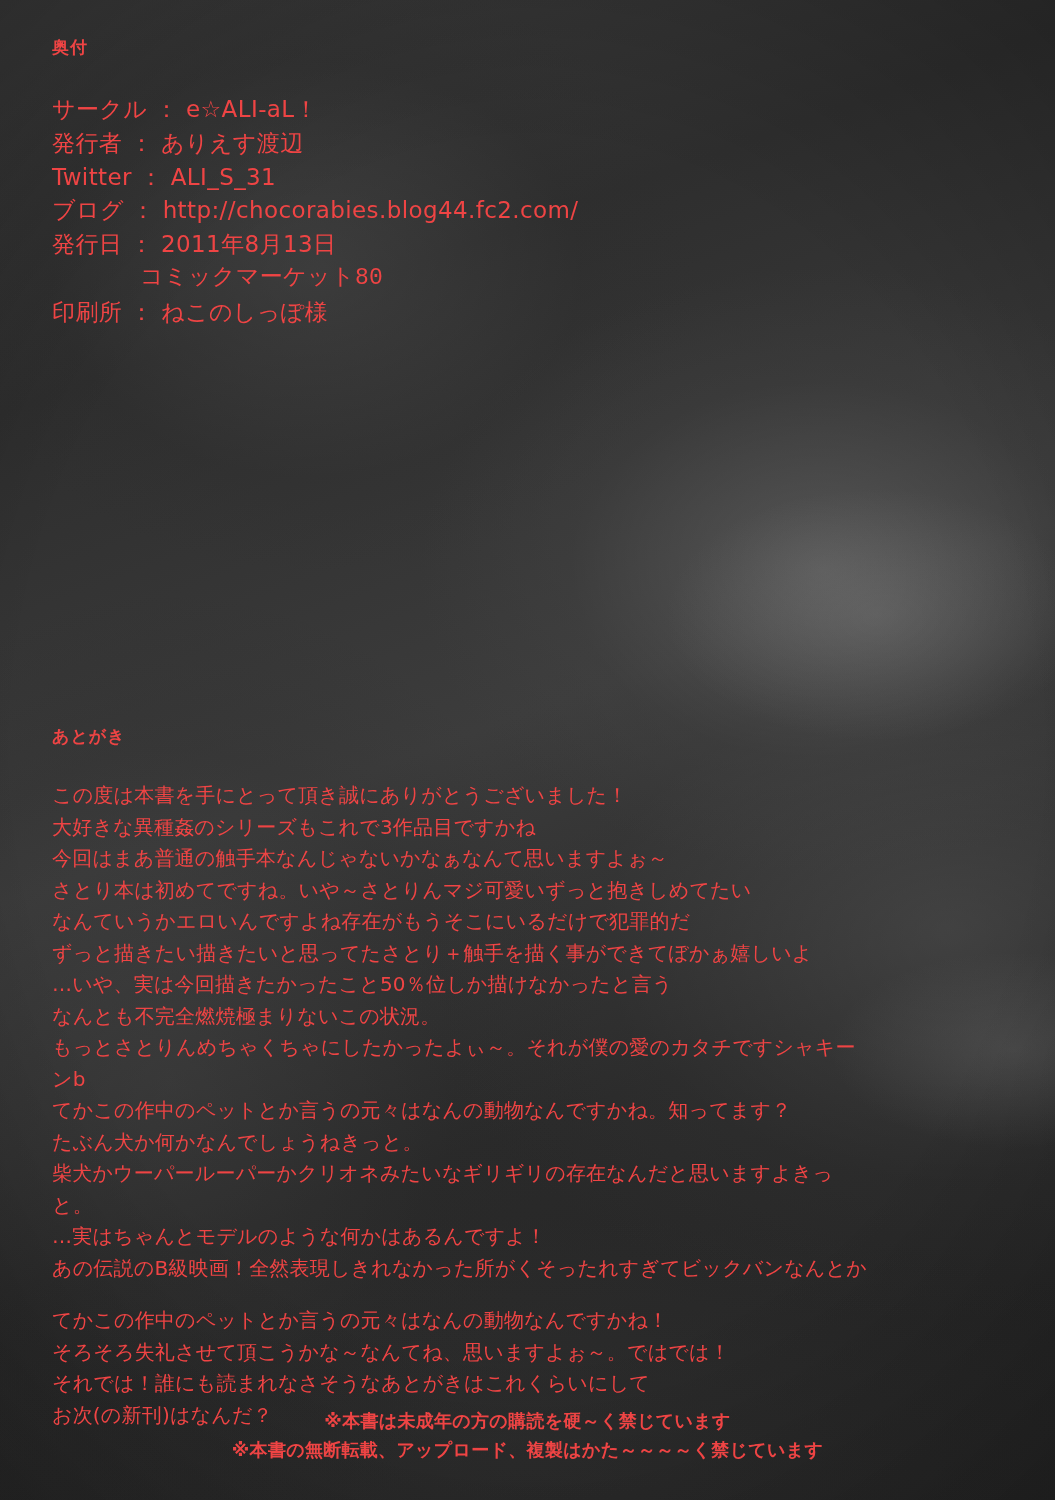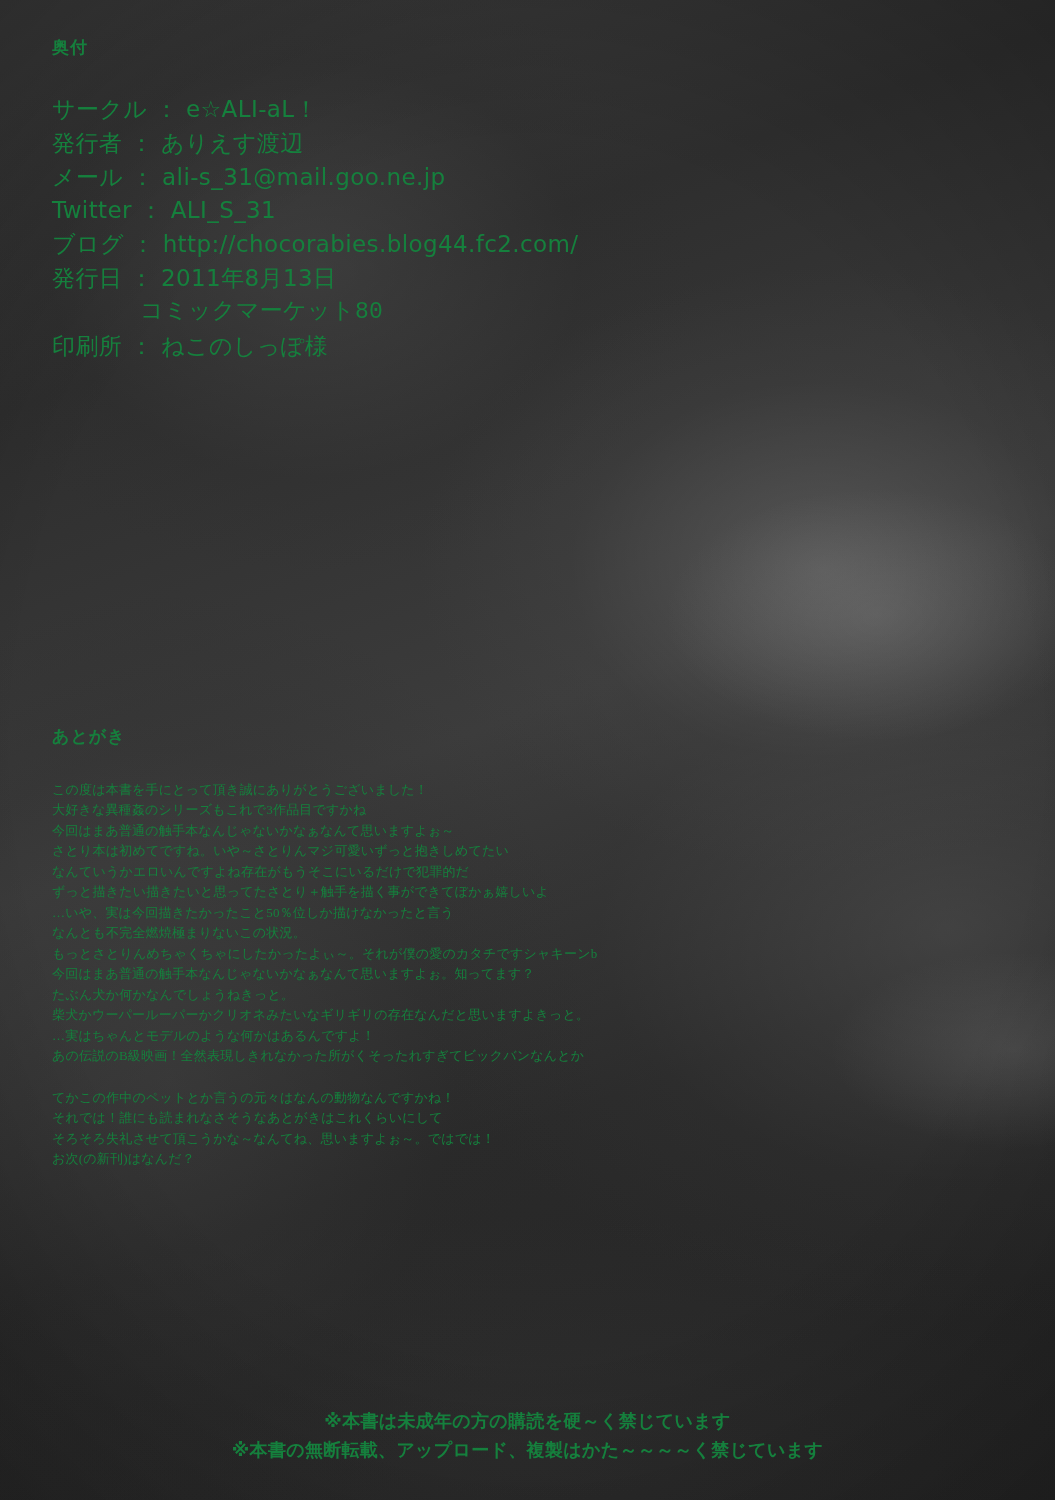--- a/index.html
+++ b/index.html
@@ -38,21 +38,21 @@
   .vignette {
     position: absolute;
     inset: 0;
     background: radial-gradient(ellipse 120% 100% at 50% 50%, rgba(0,0,0,0) 40%, rgba(0,0,0,0.55) 100%);
     pointer-events: none;
   }
 
   .page {
     position: absolute;
     inset: 0;
-    color: #15803d;
+    color: #ef4444;
   }
 
   .colophon {
     position: absolute;
     left: 52px;
     top: 36px;
     width: 700px;
   }
   .section-head {
     font-size: 17px;
@@ -76,24 +76,23 @@
   .afterword {
     position: absolute;
     left: 52px;
     top: 725px;
     width: 820px;
   }
   .afterword .section-head {
     margin-bottom: 32px;
   }
   .afterword-body {
-    font-size: 13px;
+    font-size: 20px;
     line-height: 1.575;
     letter-spacing: 0.2px;
-    font-family: Liberation Serif, serif;
   }
   .afterword-body .row {
     white-space: pre-wrap;
   }
   .afterword-body .spacer {
     height: 21px;
   }
 
   .notices {
     position: absolute;
@@ -113,50 +112,49 @@
 <div class="backdrop"></div>
 <div class="vignette"></div>
 
 <div class="page">
 
   <section class="colophon">
     <div class="section-head">奥付</div>
     <div class="colophon-lines">
       <div class="row">サークル ： e☆ALI-aL！</div>
       <div class="row">発行者 ： ありえす渡辺</div>
-      <div class="row">メール ： ali-s_31@mail.goo.ne.jp</div>
       <div class="row">Twitter ： ALI_S_31</div>
       <div class="row">ブログ ： http://chocorabies.blog44.fc2.com/</div>
       <div class="row">発行日 ： 2011年8月13日</div>
       <div class="row indent">コミックマーケット80</div>
       <div class="row">印刷所 ： ねこのしっぽ様</div>
     </div>
   </section>
 
   <section class="afterword">
     <div class="section-head">あとがき</div>
     <div class="afterword-body">
       <div class="row">この度は本書を手にとって頂き誠にありがとうございました！</div>
       <div class="row">大好きな異種姦のシリーズもこれで3作品目ですかね</div>
       <div class="row">今回はまあ普通の触手本なんじゃないかなぁなんて思いますよぉ～</div>
       <div class="row">さとり本は初めてですね。いや～さとりんマジ可愛いずっと抱きしめてたい</div>
       <div class="row">なんていうかエロいんですよね存在がもうそこにいるだけで犯罪的だ</div>
       <div class="row">ずっと描きたい描きたいと思ってたさとり＋触手を描く事ができてぼかぁ嬉しいよ</div>
       <div class="row">…いや、実は今回描きたかったこと50％位しか描けなかったと言う</div>
       <div class="row">なんとも不完全燃焼極まりないこの状況。</div>
       <div class="row">もっとさとりんめちゃくちゃにしたかったよぃ～。それが僕の愛のカタチですシャキーンb</div>
-      <div class="row">今回はまあ普通の触手本なんじゃないかなぁなんて思いますよぉ。知ってます？</div>
+      <div class="row">てかこの作中のペットとか言うの元々はなんの動物なんですかね。知ってます？</div>
       <div class="row">たぶん犬か何かなんでしょうねきっと。</div>
       <div class="row">柴犬かウーパールーパーかクリオネみたいなギリギリの存在なんだと思いますよきっと。</div>
       <div class="row">…実はちゃんとモデルのような何かはあるんですよ！</div>
       <div class="row">あの伝説のB級映画！全然表現しきれなかった所がくそったれすぎてビックバンなんとか</div>
       <div class="spacer"></div>
       <div class="row">てかこの作中のペットとか言うの元々はなんの動物なんですかね！</div>
+      <div class="row">そろそろ失礼させて頂こうかな～なんてね、思いますよぉ～。ではでは！</div>
       <div class="row">それでは！誰にも読まれなさそうなあとがきはこれくらいにして</div>
-      <div class="row">そろそろ失礼させて頂こうかな～なんてね、思いますよぉ～。ではでは！</div>
       <div class="row">お次(の新刊)はなんだ？</div>
     </div>
   </section>
 
   <section class="notices">
     <div>※本書は未成年の方の購読を硬～く禁じています</div>
     <div>※本書の無断転載、アップロード、複製はかた～～～～く禁じています</div>
   </section>
 
 </div>

